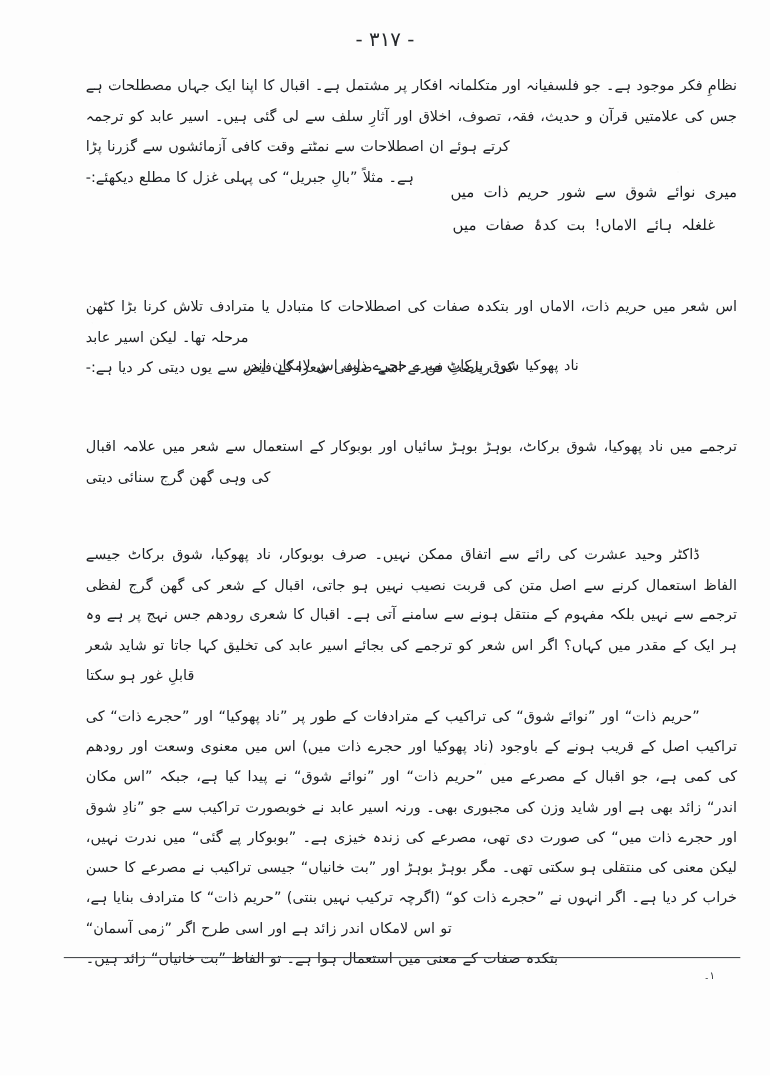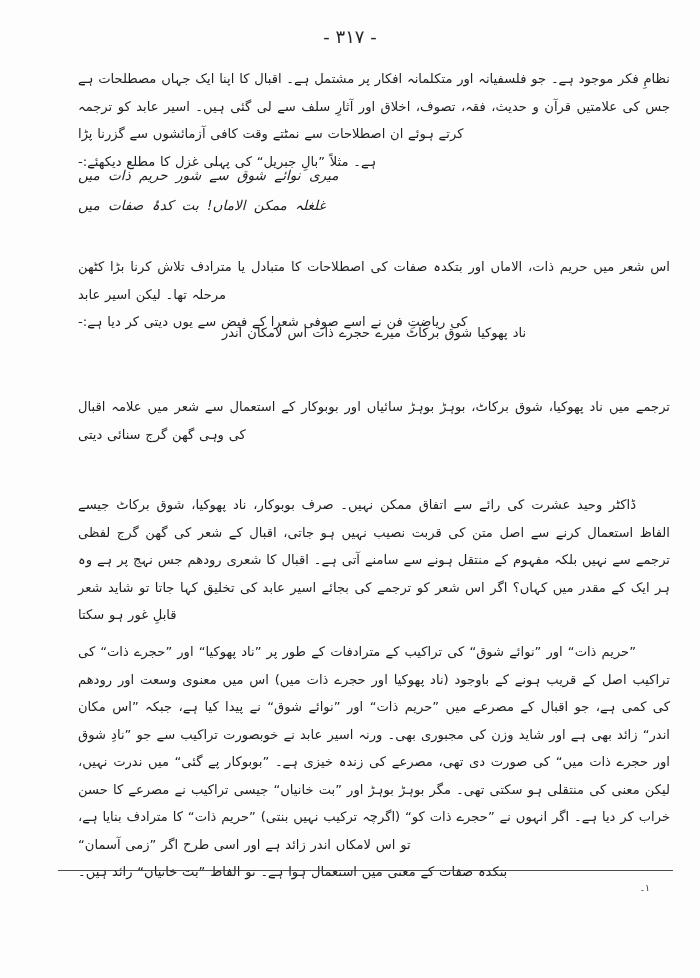--- a/index.html
+++ b/index.html
@@ -72,24 +72,23 @@
     direction: rtl;
     color: #1c1f22;
     font-size: 13.6px;
     line-height: 30px;
   }
   .verse .line {
     display: block;
     white-space: nowrap;
   }
   .verse.couplet-1 {
-    text-align: left;
+    text-align: right;
     letter-spacing: 1.6px;
     word-spacing: 4px;
-    font-style: italic;
   }
   .verse.couplet-1 .line.l2 {
     margin-right: 20px;
   }
   .verse.couplet-2 {
     text-align: center;
     letter-spacing: 0.2px;
     word-spacing: 1px;
     font-size: 13px;
     line-height: 29px;
@@ -145,25 +144,25 @@
   <div class="col" style="top:52px;">
     <p class="para">
       <span>نظامِ فکر موجود ہے۔ جو فلسفیانہ اور متکلمانہ افکار پر مشتمل ہے۔ اقبال کا اپنا ایک جہاں مصطلحات ہے جس کی علامتیں قرآن و حدیث، فقہ، تصوف، اخلاق اور آثارِ سلف سے لی گئی ہیں۔ اسیر عابد کو ترجمہ کرتے ہوئے ان اصطلاحات سے نمٹتے وقت کافی آزمائشوں سے گزرنا پڑا</span>
       <span class="tail">ہے۔ مثلاً ”بالِ جبریل“ کی پہلی غزل کا مطلع دیکھئے:-</span>
     </p>
   </div>
 
   <div class="col" style="top:160px;">
     <div class="verse couplet-1">
       <span class="line l1">میری نوائے شوق سے شور حریم ذات میں</span>
-      <span class="line l2">غلغلہ ممکن الاماں! بت کدۂ صفات میں</span>
+      <span class="line l2">غلغلہ ہائے الاماں! بت کدۂ صفات میں</span>
     </div>
   </div>
 
-  <div class="col" style="top:240px;">
+  <div class="col" style="top:253px;">
     <p class="para">
       <span>اس شعر میں حریم ذات، الاماں اور بتکدہ صفات کی اصطلاحات کا متبادل یا مترادف تلاش کرنا بڑا کٹھن مرحلہ تھا۔ لیکن اسیر عابد</span>
       <span class="tail">کی ریاضتِ فن نے اسے صوفی شعرا کے فیض سے یوں دیتی کر دیا ہے:-</span>
     </p>
   </div>
 
   <div class="col" style="top:318px;">
     <div class="verse couplet-2">
       <span class="line l1">ناد پھوکیا شوق برکاٹ میرے حجرے ذات اس لامکان اندر</span>
     </div>

